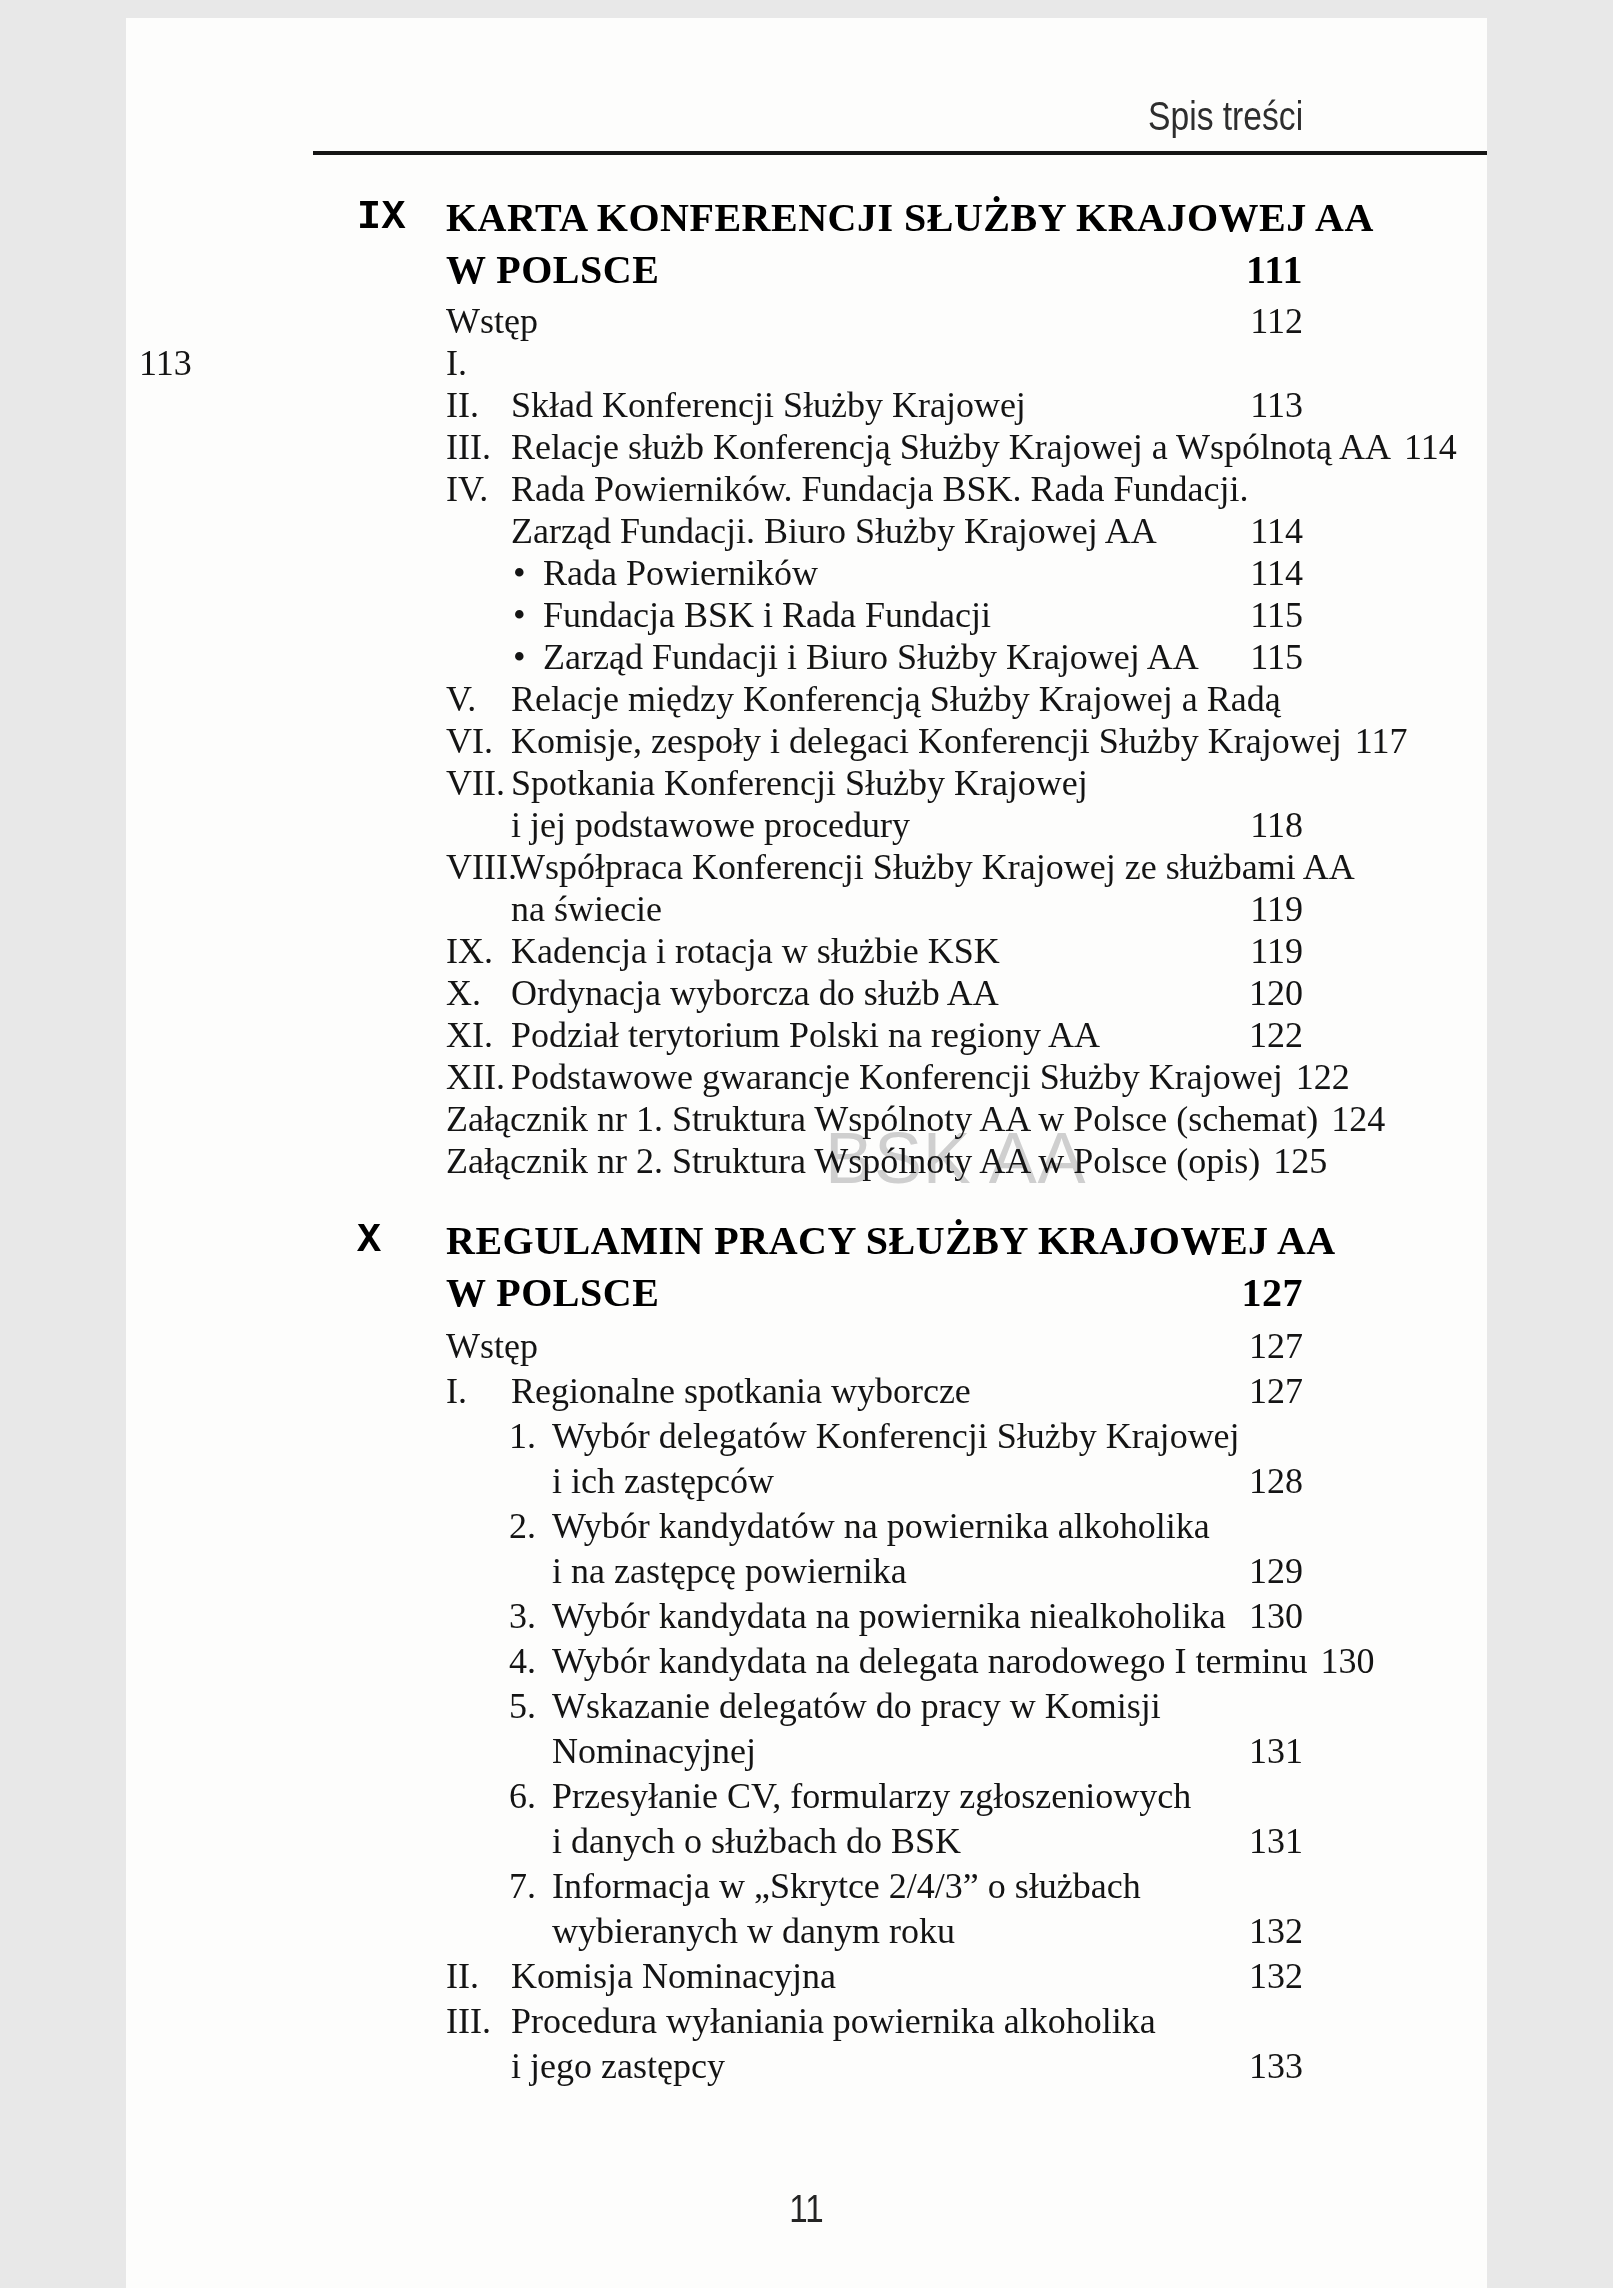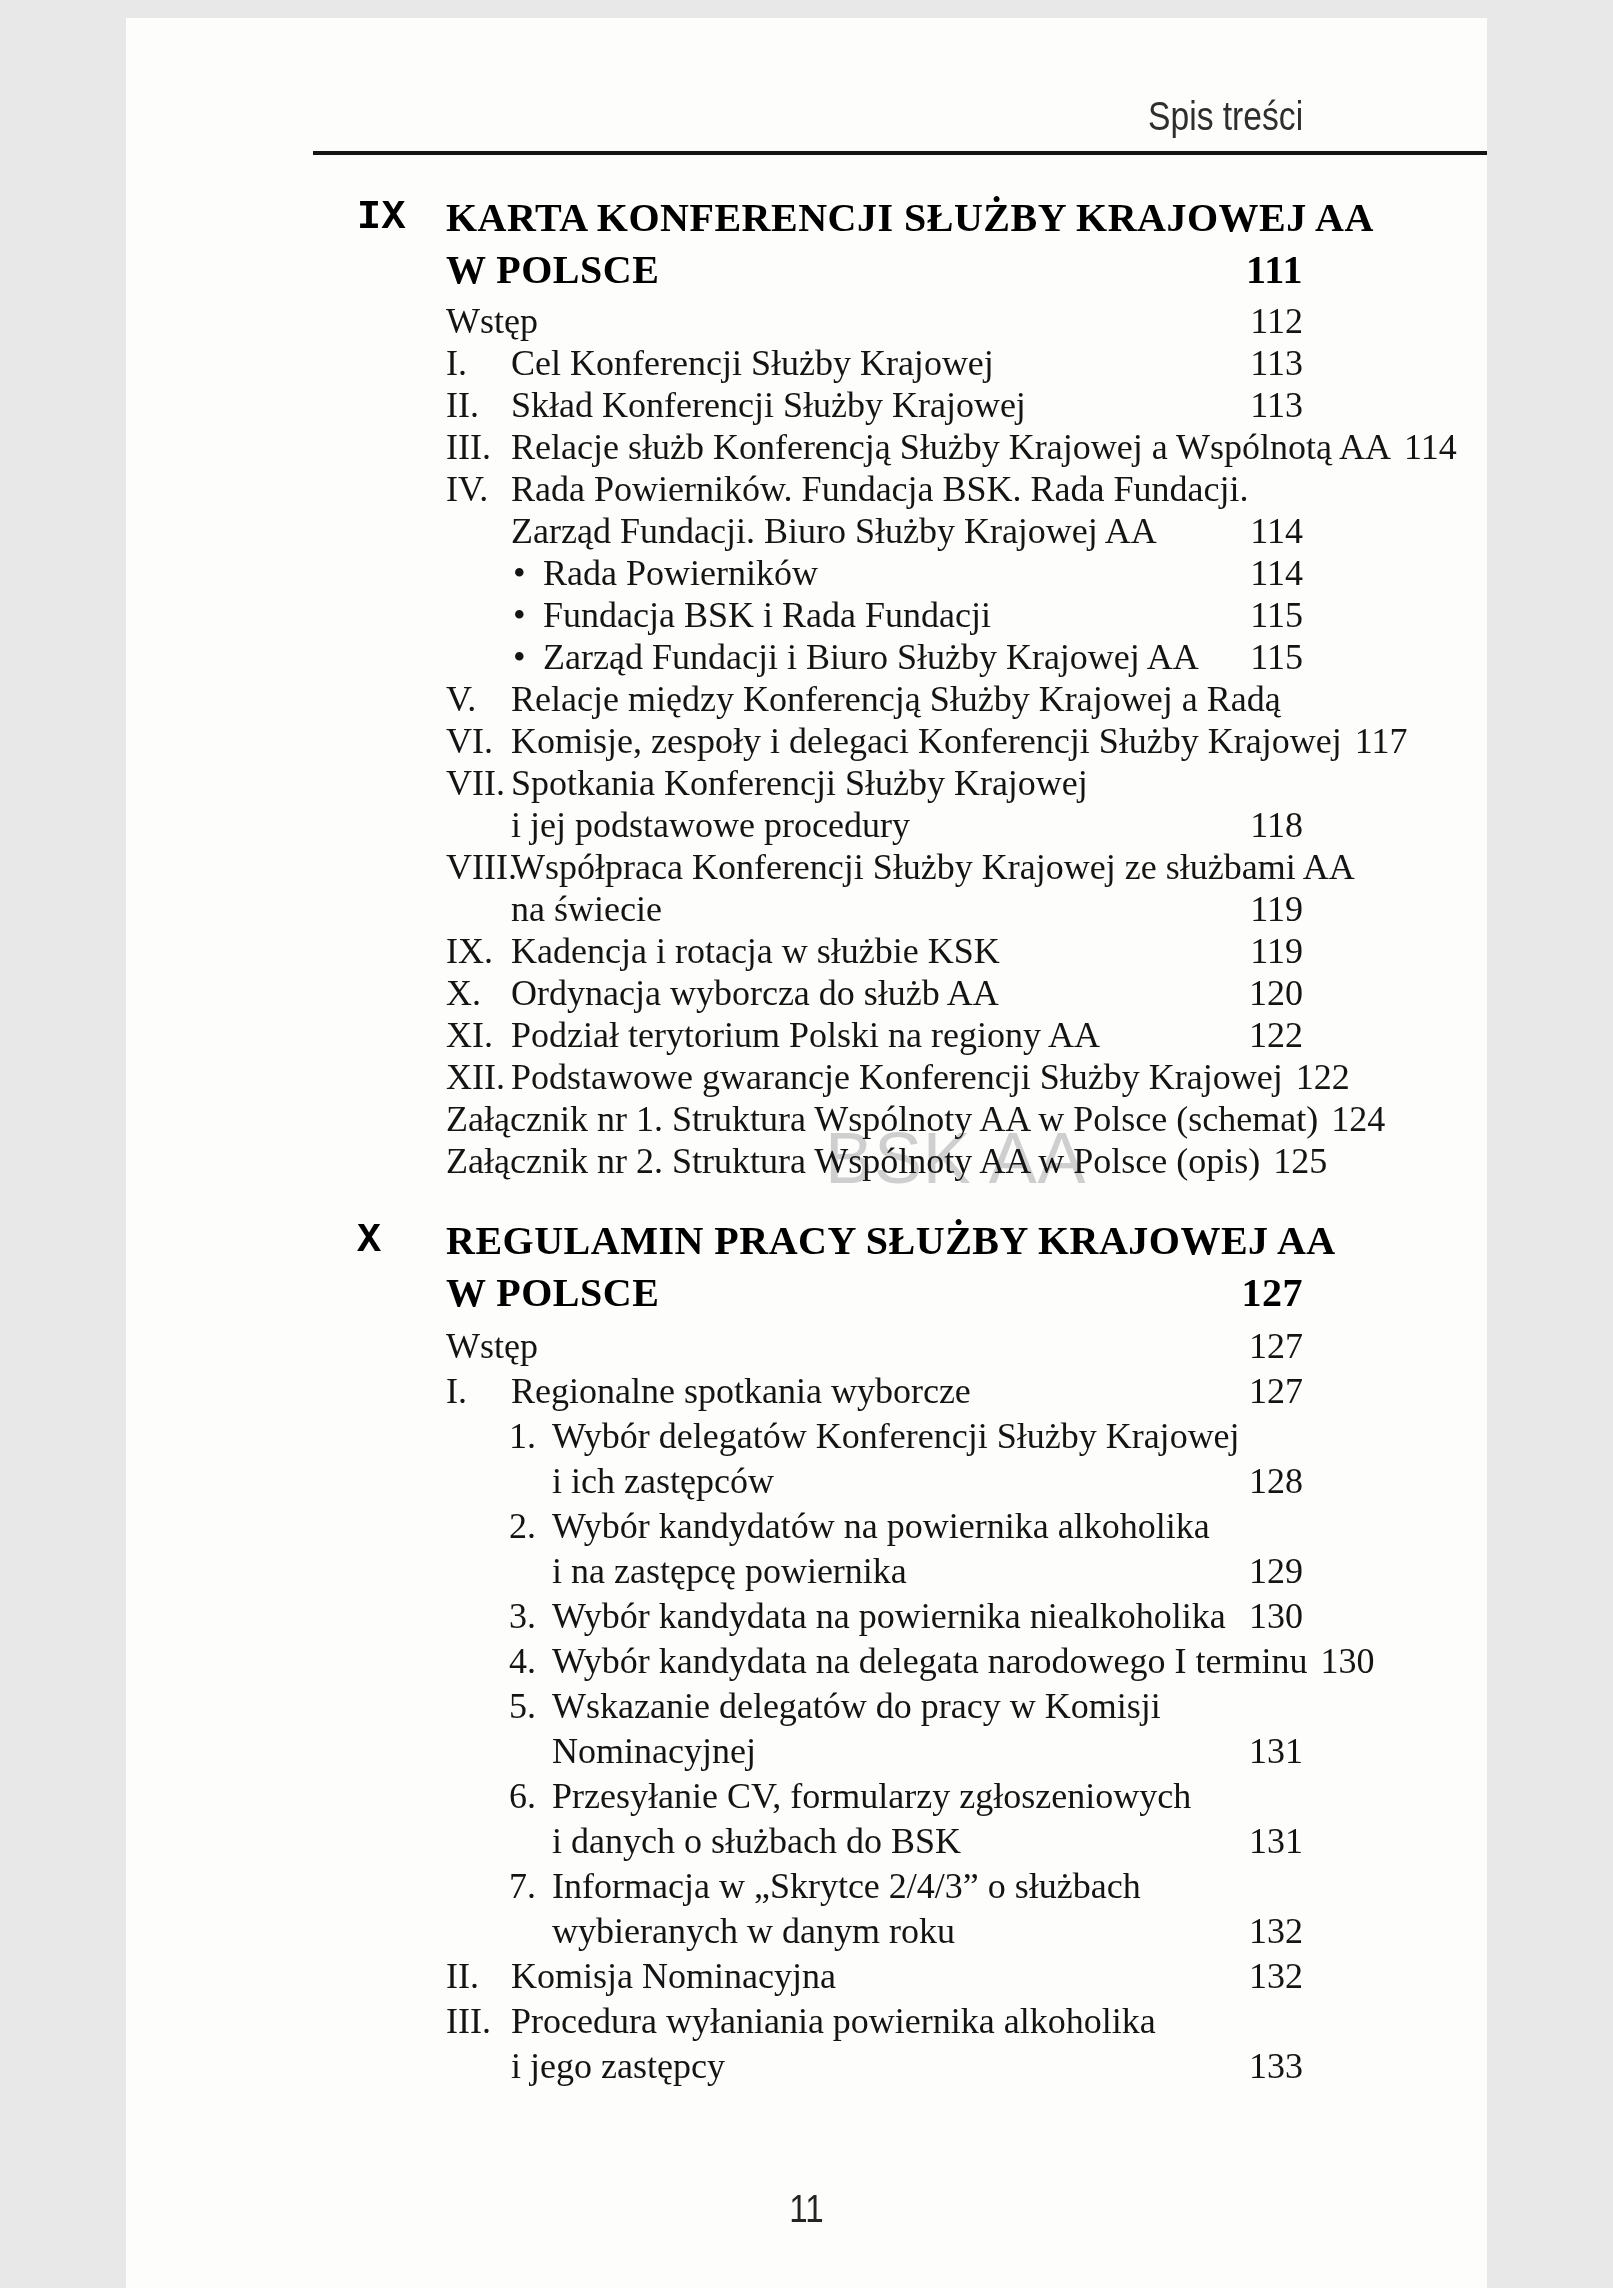--- a/index.html
+++ b/index.html
@@ -89,21 +89,20 @@
           <span class="txt">W POLSCE</span>
           <span class="pg">111</span>
         </div>
         <div class="items gap-items1">
           <div class="row it-row t-plain">
             <span class="txt">Wstęp</span>
             <span class="pg">112</span>
           </div>
           <div class="row it-row t-roman">
             <span class="marker">I.</span>
-            <span class="txt">Cel Konferencji Służby Krajowej</span>
             <span class="pg">113</span>
           </div>
           <div class="row it-row t-roman">
             <span class="marker">II.</span>
             <span class="txt">Skład Konferencji Służby Krajowej</span>
             <span class="pg">113</span>
           </div>
           <div class="row it-row t-roman">
             <span class="marker">III.</span>
             <span class="txt">Relacje służb Konferencją Służby Krajowej a Wspólnotą AA</span>

